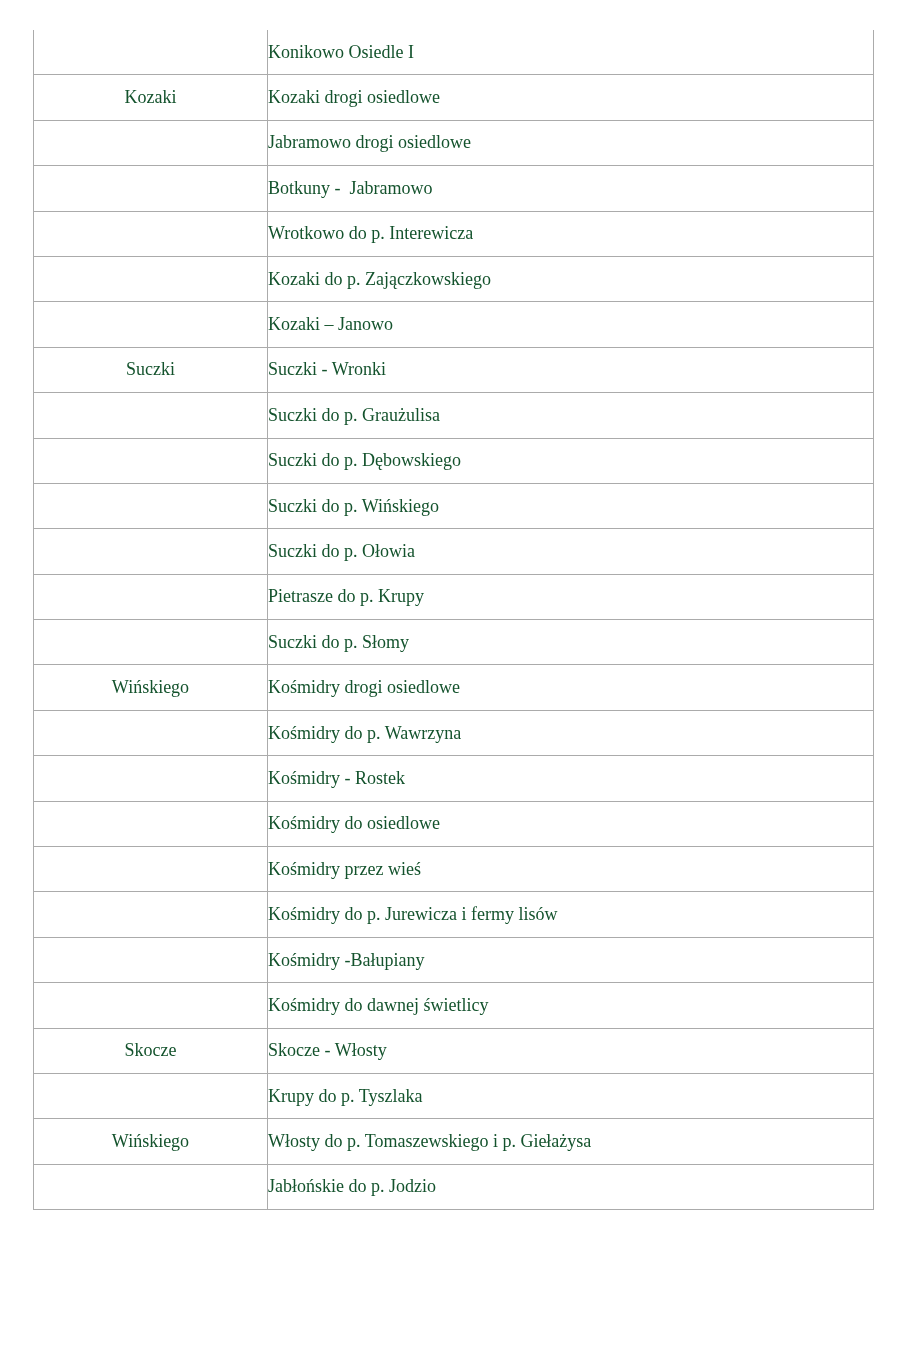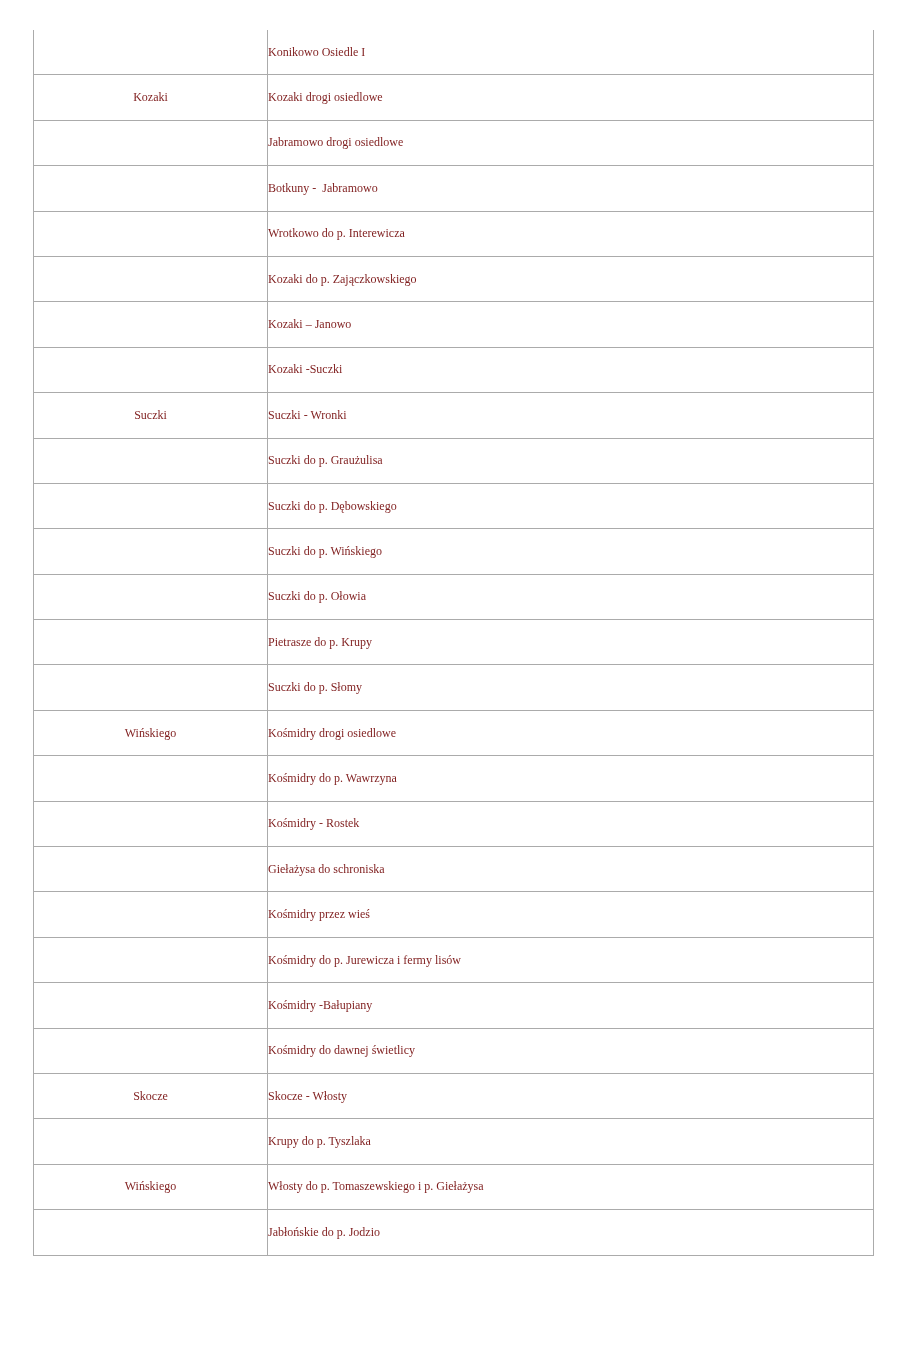--- a/index.html
+++ b/index.html
@@ -20,22 +20,22 @@
     top: 30px;
   }
   table.roads {
     border-collapse: collapse;
     table-layout: fixed;
     width: 840px;
   }
   table.roads td {
     border: 1px solid #ababab;
     height: 44.4px;
-    font-size: 12px;
-    color: #7f1d1d;
+    font-size: 18px;
+    color: #14532d;
     padding: 0;
     vertical-align: middle;
     overflow: hidden;
   }
   
   table.roads tr:first-child td {
     border-top: none;
   }
   td.village-cell {
     width: 233px;
@@ -77,24 +77,20 @@
         </tr>
         <tr>
           <td class="village-cell"></td>
           <td class="road-cell">Kozaki do p. Zajączkowskiego</td>
         </tr>
         <tr>
           <td class="village-cell"></td>
           <td class="road-cell">Kozaki – Janowo</td>
         </tr>
         <tr>
-          <td class="village-cell"></td>
-          <td class="road-cell">Kozaki -Suczki</td>
-        </tr>
-        <tr>
           <td class="village-cell">Suczki</td>
           <td class="road-cell">Suczki - Wronki</td>
         </tr>
         <tr>
           <td class="village-cell"></td>
           <td class="road-cell">Suczki do p. Graużulisa</td>
         </tr>
         <tr>
           <td class="village-cell"></td>
           <td class="road-cell">Suczki do p. Dębowskiego</td>
@@ -122,21 +118,21 @@
         <tr>
           <td class="village-cell"></td>
           <td class="road-cell">Kośmidry do p. Wawrzyna</td>
         </tr>
         <tr>
           <td class="village-cell"></td>
           <td class="road-cell">Kośmidry - Rostek</td>
         </tr>
         <tr>
           <td class="village-cell"></td>
-          <td class="road-cell">Giełażysa do schroniska</td>
+          <td class="road-cell">Kośmidry do osiedlowe</td>
         </tr>
         <tr>
           <td class="village-cell"></td>
           <td class="road-cell">Kośmidry przez wieś</td>
         </tr>
         <tr>
           <td class="village-cell"></td>
           <td class="road-cell">Kośmidry do p. Jurewicza i fermy lisów</td>
         </tr>
         <tr>

